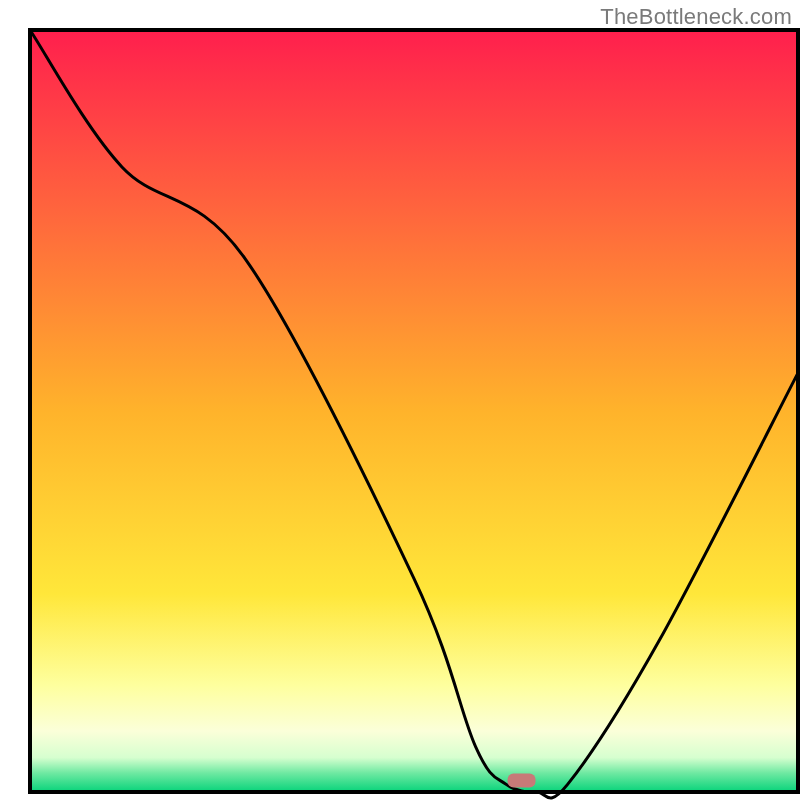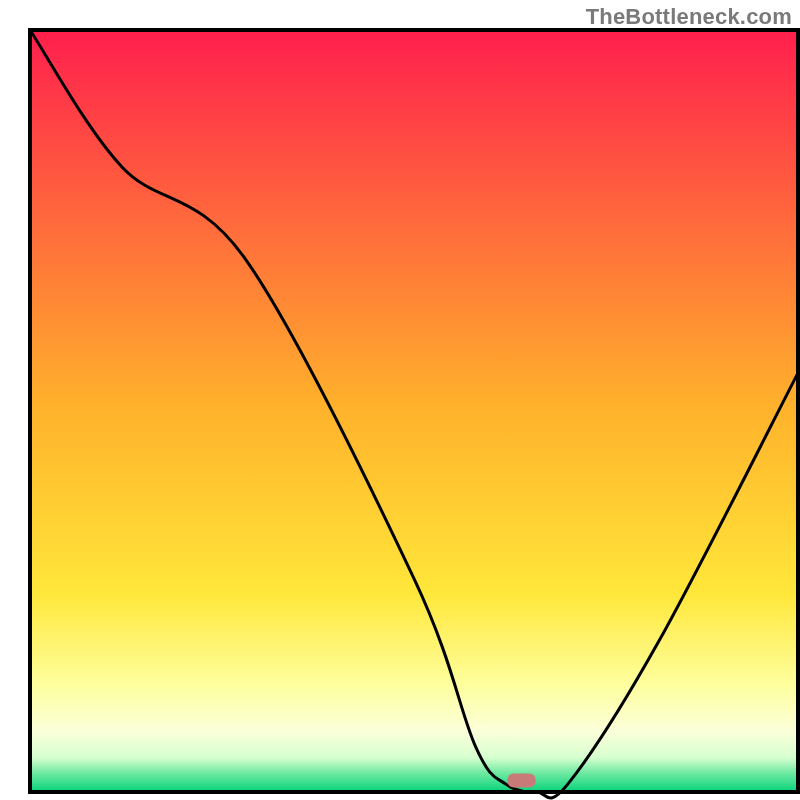--- a/index.html
+++ b/index.html
@@ -13,21 +13,21 @@
   .wrap {
     position: relative;
     width: 800px;
     height: 800px;
   }
   .watermark {
     position: absolute;
     top: 4px;
     right: 8px;
     font-size: 22px;
-    font-weight: 700;
+    font-weight: 400;
     color: #7a7a7a;
     letter-spacing: 0.2px;
   }
   svg {
     display: block;
   }
 </style>
 </head>
 <body>
 

